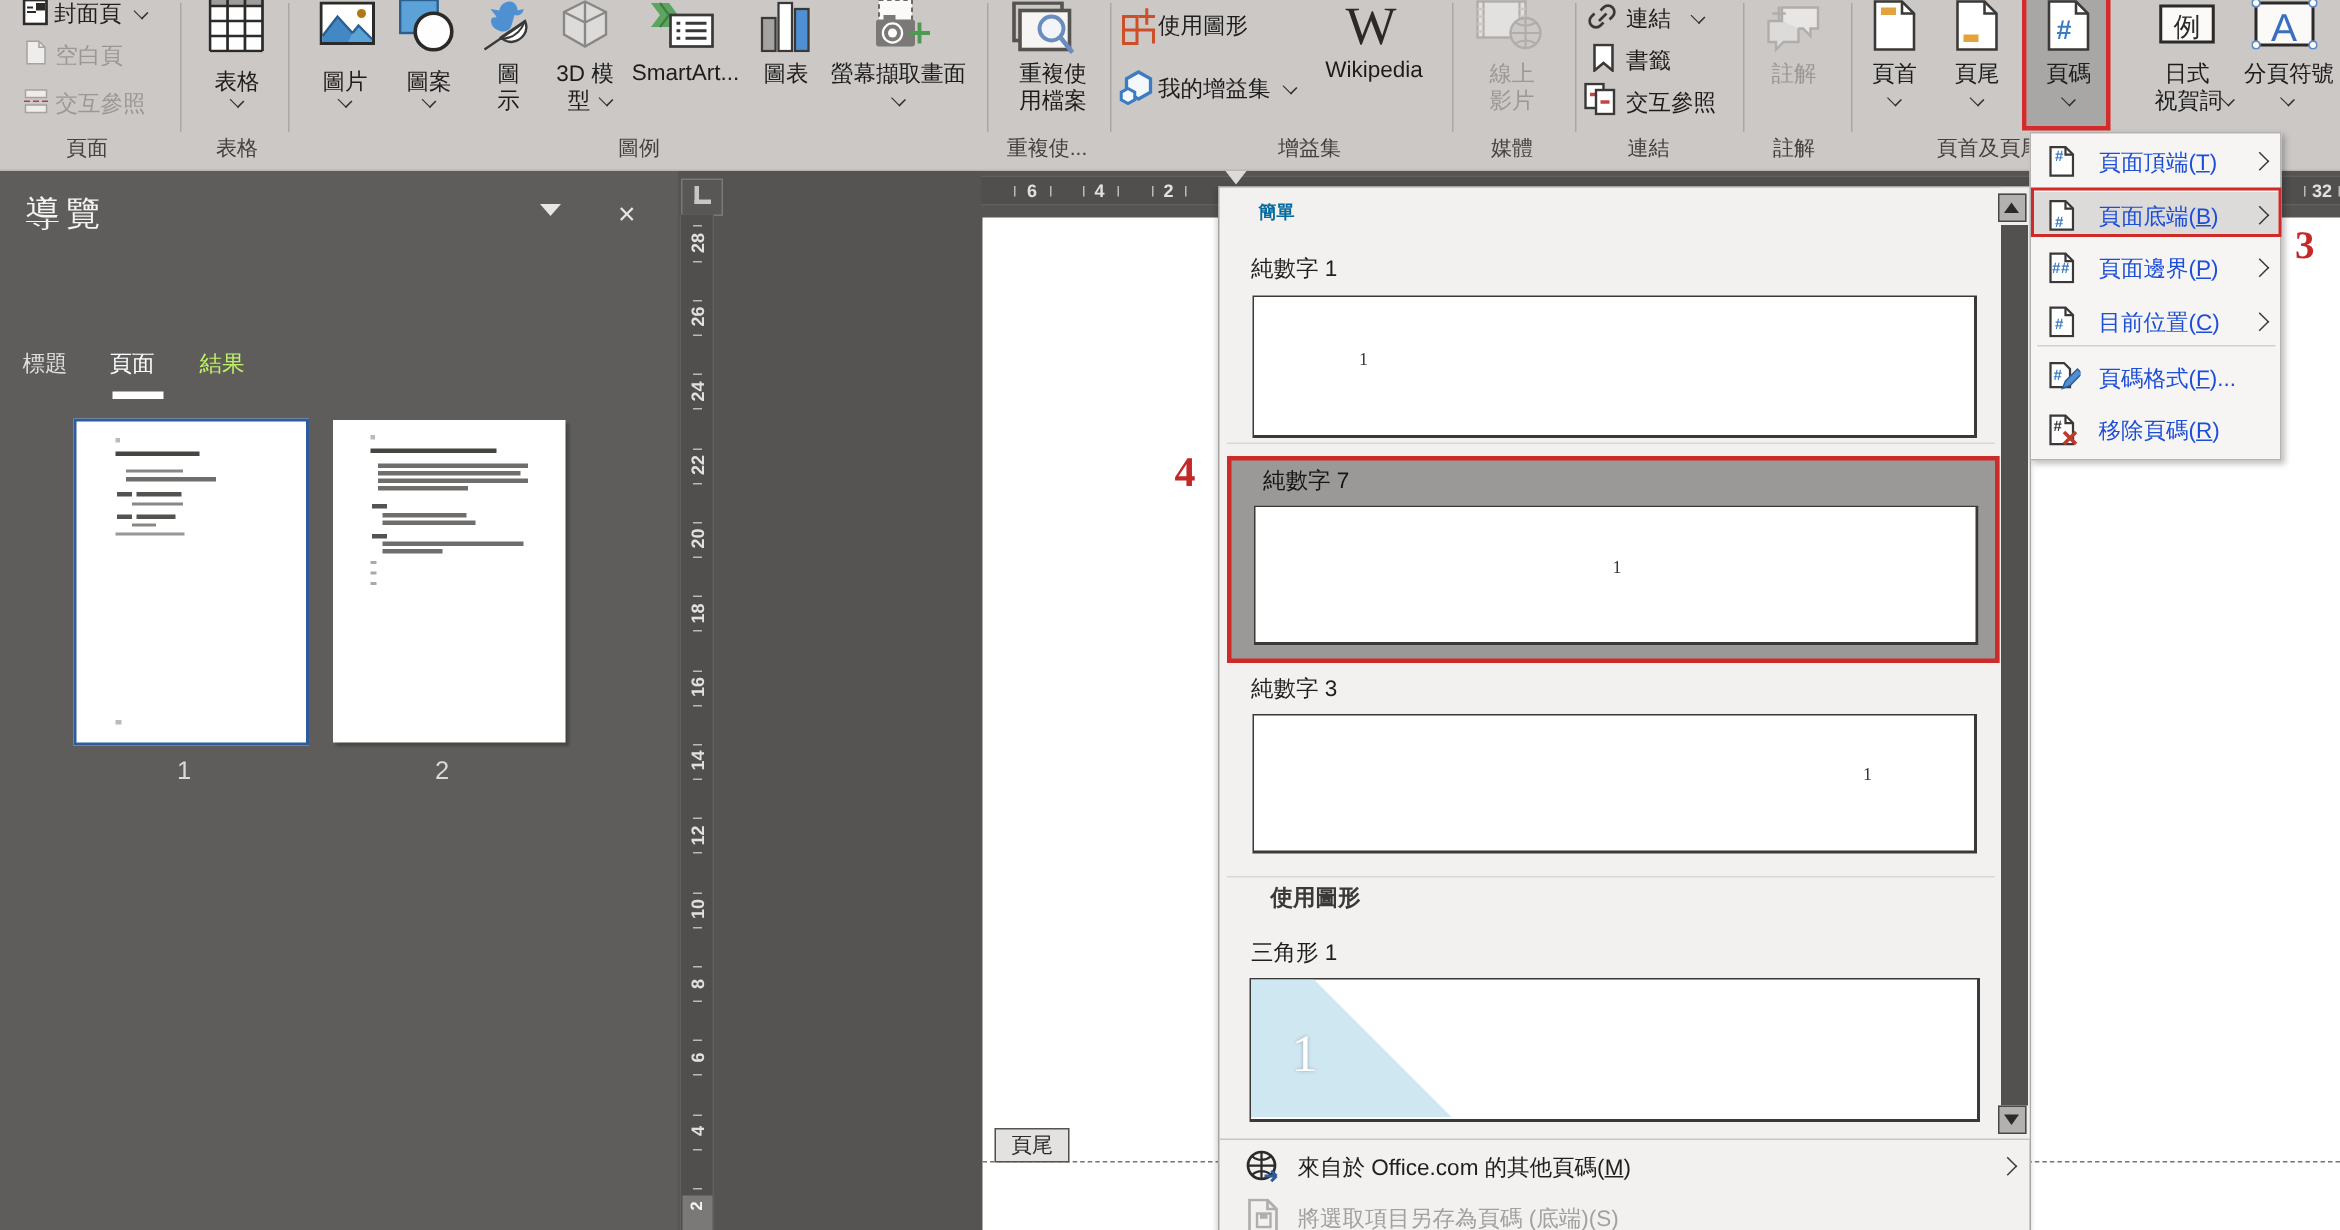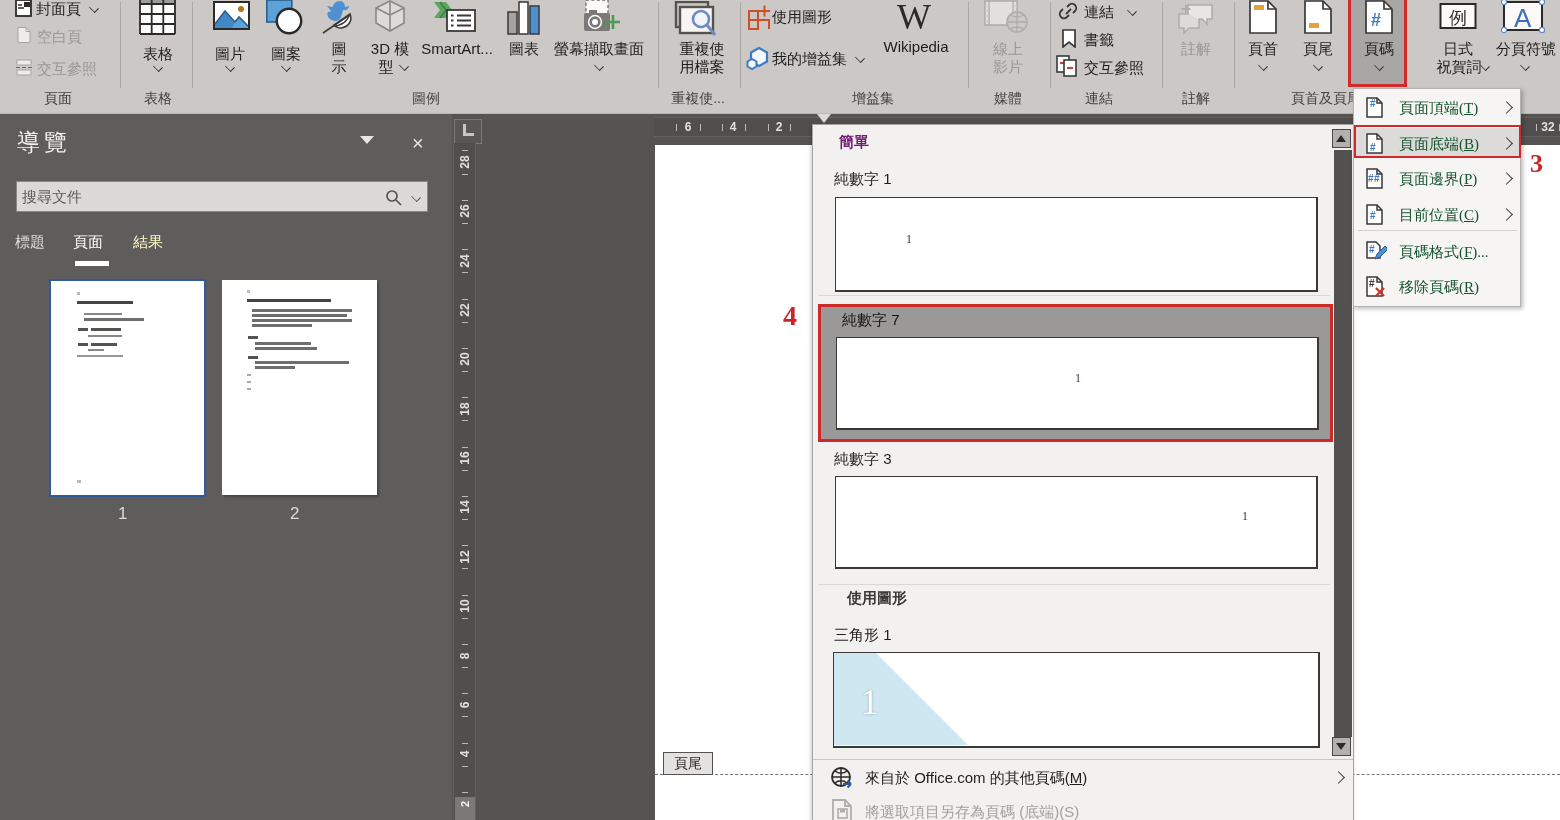--- a/index.html
+++ b/index.html
@@ -6,21 +6,21 @@
 body{width:1560px;height:820px;overflow:hidden;position:relative;
  font-family:"Liberation Sans",sans-serif;background:#504e4d;}
 .abs{position:absolute;}
 .ic{position:absolute;}
 .lbl{position:absolute;font-size:15px;color:#1e1d1c;text-align:center;white-space:nowrap;}
 .glbl{position:absolute;font-size:14px;color:#44423e;text-align:center;white-space:nowrap;}
 .gray{color:#9b9894 !important;}
 .sep{position:absolute;width:1px;top:2px;height:86px;background:#aaa7a4;}
 .chv{position:absolute;width:7px;height:7px;border-right:1.7px solid #302f2e;border-bottom:1.7px solid #302f2e;transform:rotate(45deg) scaleY(0.75);}
 .chr{position:absolute;width:8px;height:8px;border-right:1.7px solid #3a3938;border-top:1.7px solid #3a3938;transform:rotate(45deg);}
-.mtxt{position:absolute;font-size:15px;color:#14532d;white-space:nowrap;font-family:Liberation Serif, serif;}
+.mtxt{position:absolute;font-size:15px;color:#1d4ed8;white-space:nowrap;}
 </style>
 </head>
 <body>
 
 <div class="abs" style="left:0;top:0;width:1560px;height:113px;background:#cbc8c6;border-bottom:1px solid #b9b6b4;">
 
 <svg class="ic" style="left:15px;top:0px" width="18" height="17" viewBox="0 0 18 17">
       <rect x="1" y="0" width="15" height="16" fill="#fff" stroke="#2b2a29" stroke-width="1.8"></rect>
       <rect x="9" y="2" width="6" height="5" fill="#2b2a29"></rect>
       <path d="M3 5h4M3 8h6" stroke="#2b2a29" stroke-width="1.4"></path>
@@ -228,32 +228,24 @@
     </svg>
 <div class="lbl" style="left:1494px;top:40px;width:64px;">分頁符號</div>
 <div class="chv" style="left:1521px;top:62px;"></div>
 </div>
 
 <div class="abs" style="left:0;top:114px;width:452px;height:706px;background:#5e5d5c;">
 <div class="abs" style="left:17px;top:13px;font-size:23px;color:#f4f3f2;letter-spacing:4px;">導覽</div>
 <div class="abs" style="left:360px;top:22px;width:0;height:0;border-left:7px solid transparent;border-right:7px solid transparent;border-top:8px solid #e8e6e4;"></div>
 <div class="abs" style="left:412px;top:18px;font-size:20px;color:#e8e6e4;">×</div>
 
-<div class="abs" style="left:16px;top:67px;width:410px;height:29px;background:#dcdad8;border:1px solid #8a8886;">
-  <div class="abs" style="left:5px;top:6px;font-size:15px;color:#5f5b57;">搜尋文件</div>
-  <svg class="abs" style="left:368px;top:7px" width="17" height="17" viewBox="0 0 17 17">
-        <circle cx="7" cy="7" r="5" fill="none" stroke="#565452" stroke-width="1.7"></circle>
-        <path d="M11 11l5 5" stroke="#565452" stroke-width="1.7"></path>
-      </svg>
-  <div class="chv" style="left:395px;top:11px;border-color:#565452;"></div>
-</div>
 
 <div class="abs" style="left:15px;top:119px;font-size:15px;color:#dedddc;">標題</div>
 <div class="abs" style="left:73px;top:119px;font-size:15px;color:#fff;">頁面</div>
-<div class="abs" style="left:133px;top:119px;font-size:15px;color:#fef9c3;">結果</div>
+<div class="abs" style="left:133px;top:119px;font-size:15px;color:#bef264;">結果</div>
 <div class="abs" style="left:75px;top:147px;width:34px;height:4.5px;background:#fff;"></div>
 
 <div class="abs" style="left:49px;top:165px;width:153px;height:214px;background:#fff;border:2.5px solid #2e5b9c;">
   <div class="abs" style="left:26px;top:11px;width:3px;height:3px;background:#bbb;"></div>
   <div class="abs" style="left:26px;top:20px;width:56px;height:3px;background:#474542;"></div>
   <div class="abs" style="left:33px;top:32px;width:38px;height:2px;background:#8a8886;"></div>
   <div class="abs" style="left:33px;top:37px;width:60px;height:2.5px;background:#706e6c;"></div>
   <div class="abs" style="left:27px;top:47px;width:10px;height:2.5px;background:#55534f;"></div>
   <div class="abs" style="left:40px;top:47px;width:30px;height:2.5px;background:#55534f;"></div>
   <div class="abs" style="left:37px;top:54px;width:34px;height:2px;background:#8a8886;"></div>
@@ -354,21 +346,21 @@
 
 <div class="abs" style="left:817px;top:114px;width:0;height:0;border-left:7px solid transparent;border-right:7px solid transparent;border-top:9px solid #dddbd9;"></div>
 
 <div class="abs" style="left:655px;top:145px;width:905px;height:675px;background:#fff;"></div>
 
 <div class="abs" style="left:655px;top:774px;width:905px;height:0;border-top:1.5px dashed #767472;"></div>
 <div class="abs" style="left:663px;top:752px;width:48px;height:21px;background:#e4e2e0;border:1.5px solid #55534f;text-align:center;font-size:14px;color:#2b2a29;line-height:21px;">頁尾</div>
 
 <div class="abs" style="left:812px;top:124px;width:540px;height:696px;background:#f2f1ef;border:1.5px solid #a8a6a4;border-bottom:none;box-shadow:-1px 2px 4px rgba(0,0,0,0.22);">
 
-  <div class="abs" style="left:26px;top:8px;font-size:15px;font-weight:bold;color:#701a75;">簡單</div>
+  <div class="abs" style="left:26px;top:8px;font-size:12px;font-weight:bold;color:#0369a1;">簡單</div>
   <div class="abs" style="left:21px;top:45px;font-size:15px;color:#201f1e;">純數字 1</div>
   <div class="abs" style="left:22px;top:72px;width:480px;height:92px;background:#fff;border:1.2px solid #3a3938;border-right:2.5px solid #3a3938;border-bottom:2px solid #3a3938;">
     <div class="abs" style="left:70px;top:34px;font-size:12px;color:#3a3938;font-family:'Liberation Serif',serif;">1</div>
   </div>
   <div class="abs" style="left:5px;top:170px;width:512px;height:1px;background:#dad8d6;"></div>
 
   <div class="abs" style="left:5px;top:179px;width:515px;height:138px;background:#9b9997;border:3px solid #ce2a2a;box-sizing:border-box;">
     <div class="abs" style="left:21px;top:4px;font-size:15px;color:#161514;">純數字 7</div>
     <div class="abs" style="left:15px;top:30px;width:480px;height:90px;background:#fff;border:1.2px solid #3a3938;border-right:2.5px solid #3a3938;border-bottom:2px solid #3a3938;">
       <div class="abs" style="left:238px;top:33px;font-size:12px;color:#3a3938;font-family:'Liberation Serif',serif;">1</div>

